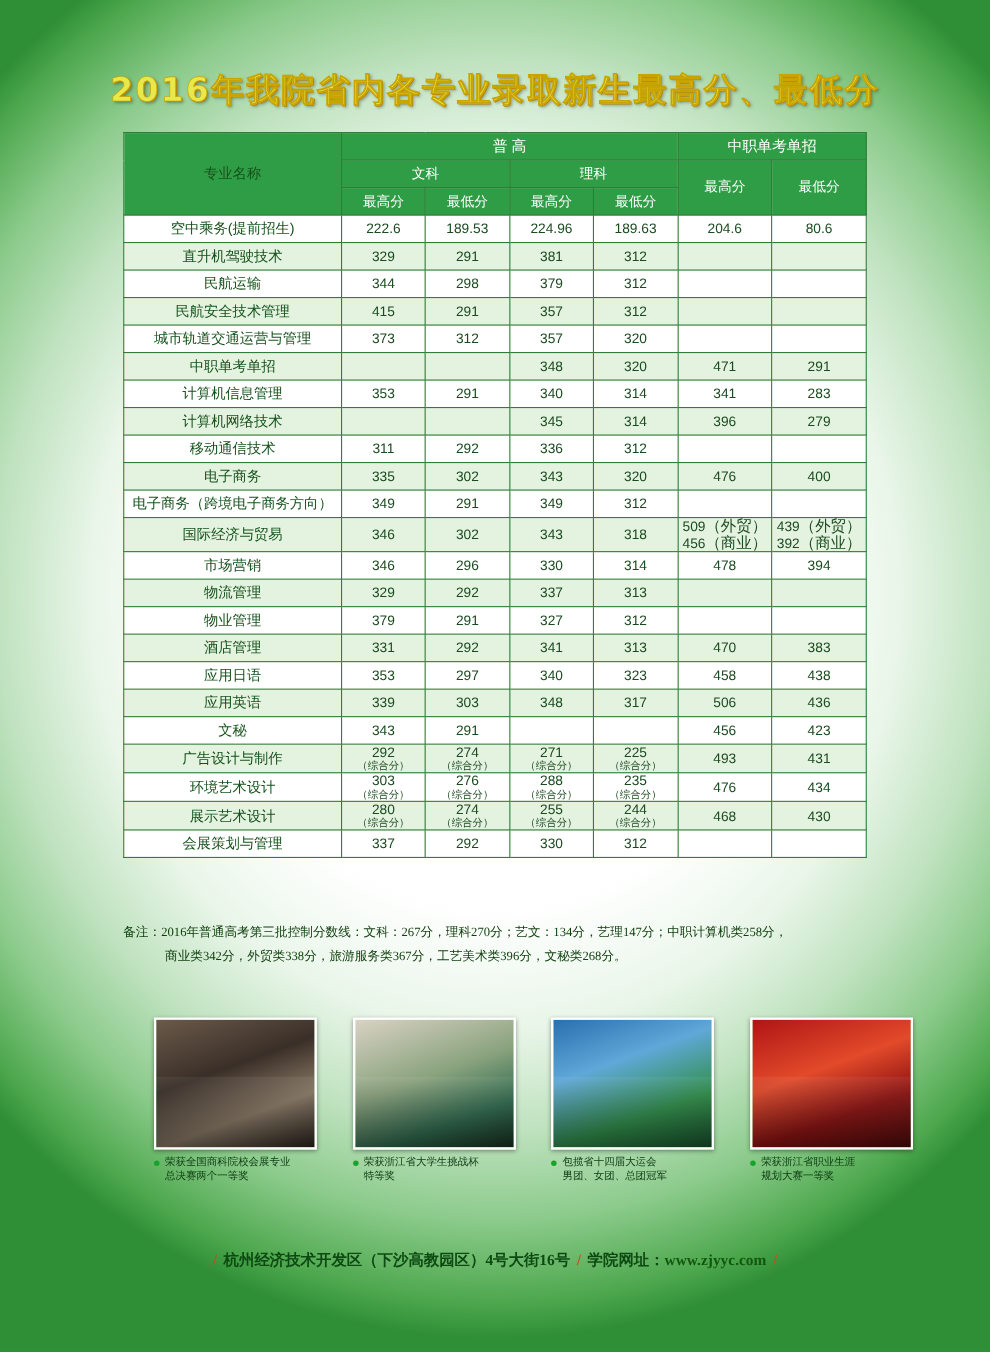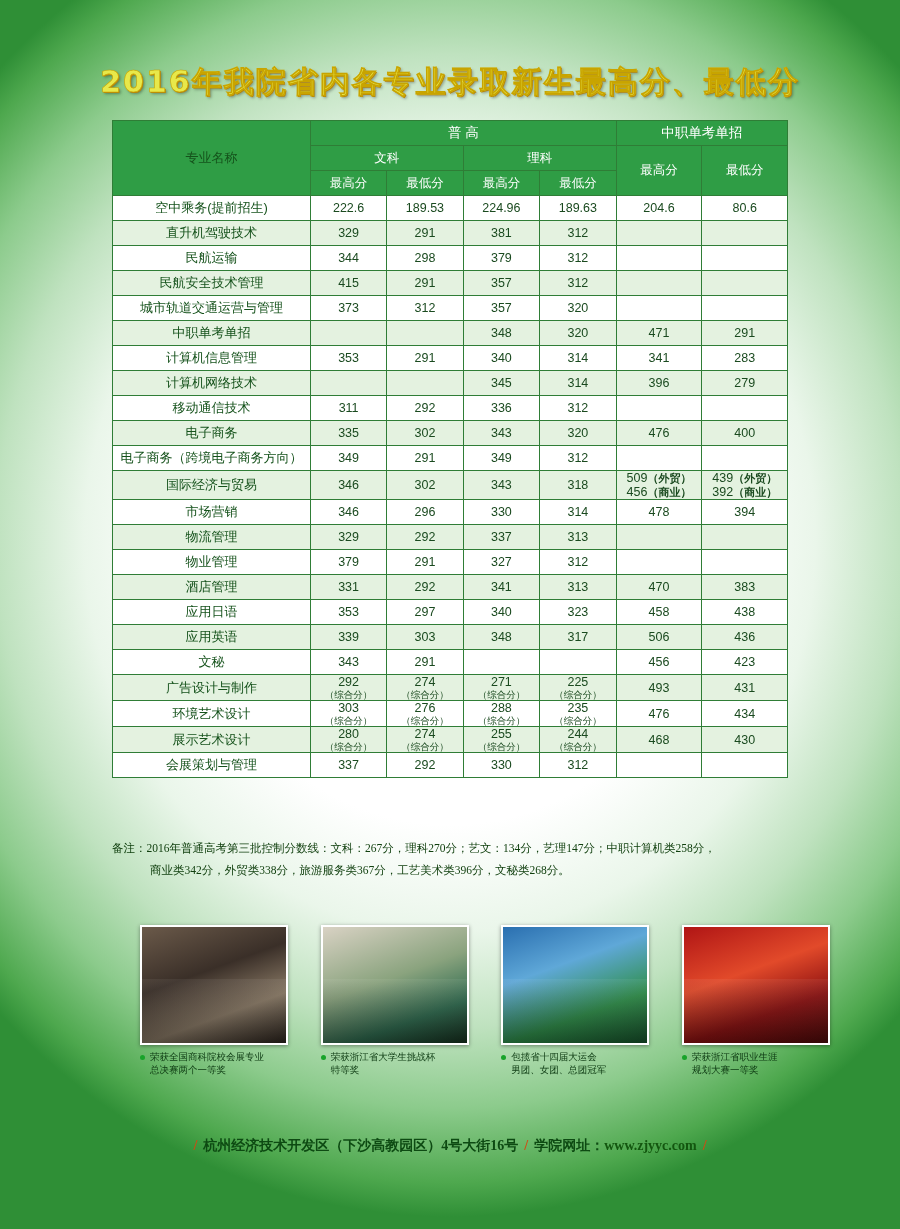--- a/index.html
+++ b/index.html
@@ -70,21 +70,21 @@
     font-size:13px;
     color:#15521b;
     font-weight:bold;
     width:205px;
   }
   tr.alt td { background:#e4f2e0; }
   tr.norm td { background:#ffffff; }
   td.num { width:78px; }
   td.num2 { width:88px;margin-top:44px; }
   .sub { font-size:9.5px; display:block; line-height:11px; }
-  .mini { font-size:11px;font-weight:bold; }
+  .mini { font-size:14px; }
   .tall td { height:44px; }
   .two-line { line-height:14px; }
   
   .note {
     position:absolute;
     left:112px; top:837px;
     width:690px;
     font-size:11.5px;
     color:#11400f;
     line-height:22px;

